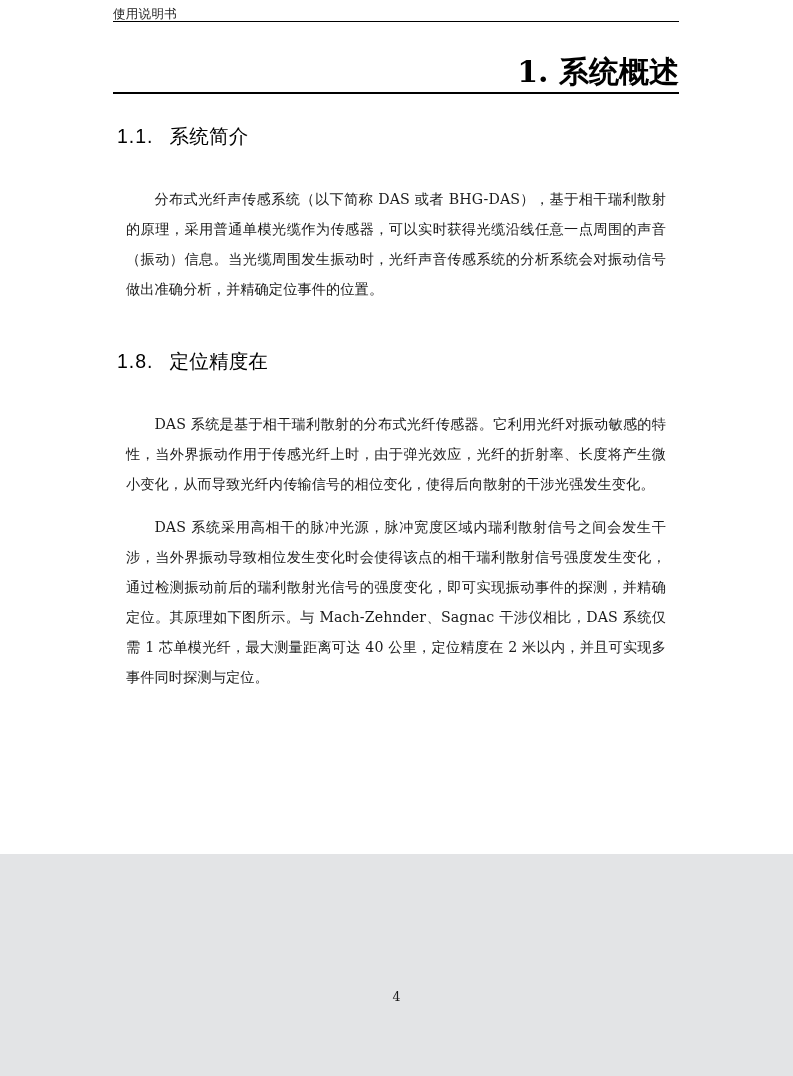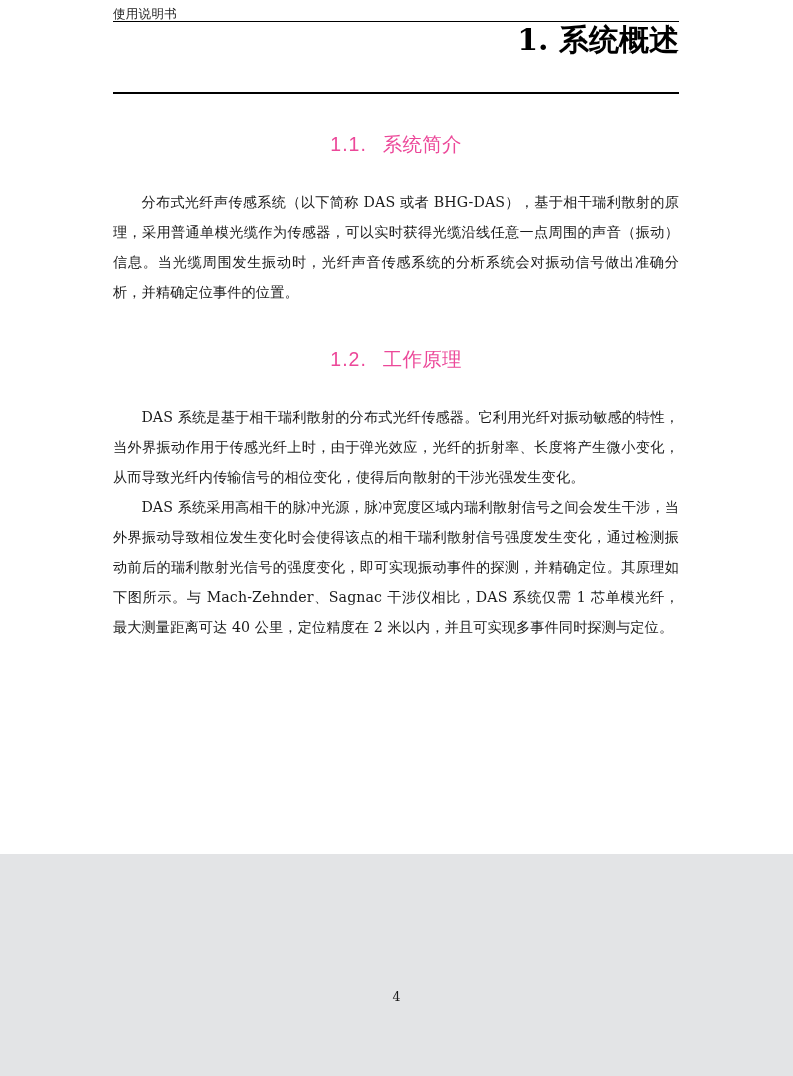--- a/index.html
+++ b/index.html
@@ -54,64 +54,63 @@
     top: 92px;
     width: 566px;
     height: 2px;
     background: #000000;
   }
 
   
   .chapter-title {
     position: absolute;
     left: 113px;
-    top: 18px;
+    top: 50px;
     width: 566px;
     text-align: right;
     font-family: "DejaVu Serif", serif;
     font-weight: bold;
     font-size: 30px;
     line-height: 44px;
     color: #000000;
     white-space: nowrap;
   }
 
   
   .content {
     position: absolute;
     left: 113px;
     top: 118px;
     width: 566px;
   }
 
   h2.section-heading {
-    margin: 12px;
+    margin: 4px;
     font-family: "Liberation Sans", sans-serif;
     font-weight: normal;
     font-size: 19.5px;
     line-height: 28px;
-    color: #ec4899;
+    color: #000000;
     letter-spacing: 0.2px;
     white-space: nowrap;
-    text-align: center;
   }
   h2.section-heading .sec-num {
     font-family: "Liberation Sans", sans-serif;
     letter-spacing: 1px;
   }
   h2.section-heading .sec-title {
     font-family: "DejaVu Sans", sans-serif;
     font-size: 19.5px;
     margin-left: 16px;
   }
   .sec-1-1 { margin-top: 6px; }
   .sec-1-2 { margin-top: 0; }
 
   p.body-par {
-    margin: 0;
+    margin: 13px;
     font-family: "DejaVu Serif", serif;
     font-size: 14.2px;
     line-height: 30px;
     color: #1a1a1a;
     text-align: justify;
     text-justify: inter-ideograph;
     text-indent: 2em;
     letter-spacing: 0.1px;
   }
 
@@ -151,21 +150,21 @@
       <span class="sec-num">1.1.</span><span class="sec-title">系统简介</span>
     </h2>
 
     <div class="gap-after-heading"></div>
 
     <p class="body-par">分布式光纤声传感系统（以下简称 DAS 或者 BHG-DAS），基于相干瑞利散射的原理，采用普通单模光缆作为传感器，可以实时获得光缆沿线任意一点周围的声音（振动）信息。当光缆周围发生振动时，光纤声音传感系统的分析系统会对振动信号做出准确分析，并精确定位事件的位置。</p>
 
     <div class="gap-before-heading"></div>
 
     <h2 class="section-heading sec-1-2">
-      <span class="sec-num">1.2.</span><span class="sec-title">工作原理</span>
+      <span class="sec-num">1.8.</span><span class="sec-title">定位精度在</span>
     </h2>
 
     <div class="gap-after-heading"></div>
 
     <p class="body-par">DAS 系统是基于相干瑞利散射的分布式光纤传感器。它利用光纤对振动敏感的特性，当外界振动作用于传感光纤上时，由于弹光效应，光纤的折射率、长度将产生微小变化，从而导致光纤内传输信号的相位变化，使得后向散射的干涉光强发生变化。</p>
     <p class="body-par">DAS 系统采用高相干的脉冲光源，脉冲宽度区域内瑞利散射信号之间会发生干涉，当外界振动导致相位发生变化时会使得该点的相干瑞利散射信号强度发生变化，通过检测振动前后的瑞利散射光信号的强度变化，即可实现振动事件的探测，并精确定位。其原理如下图所示。与 Mach-Zehnder、Sagnac 干涉仪相比，DAS 系统仅需 1 芯单模光纤，最大测量距离可达 40 公里，定位精度在 2 米以内，并且可实现多事件同时探测与定位。</p>
 
   </div>
 
   <div class="page-number">4</div>

